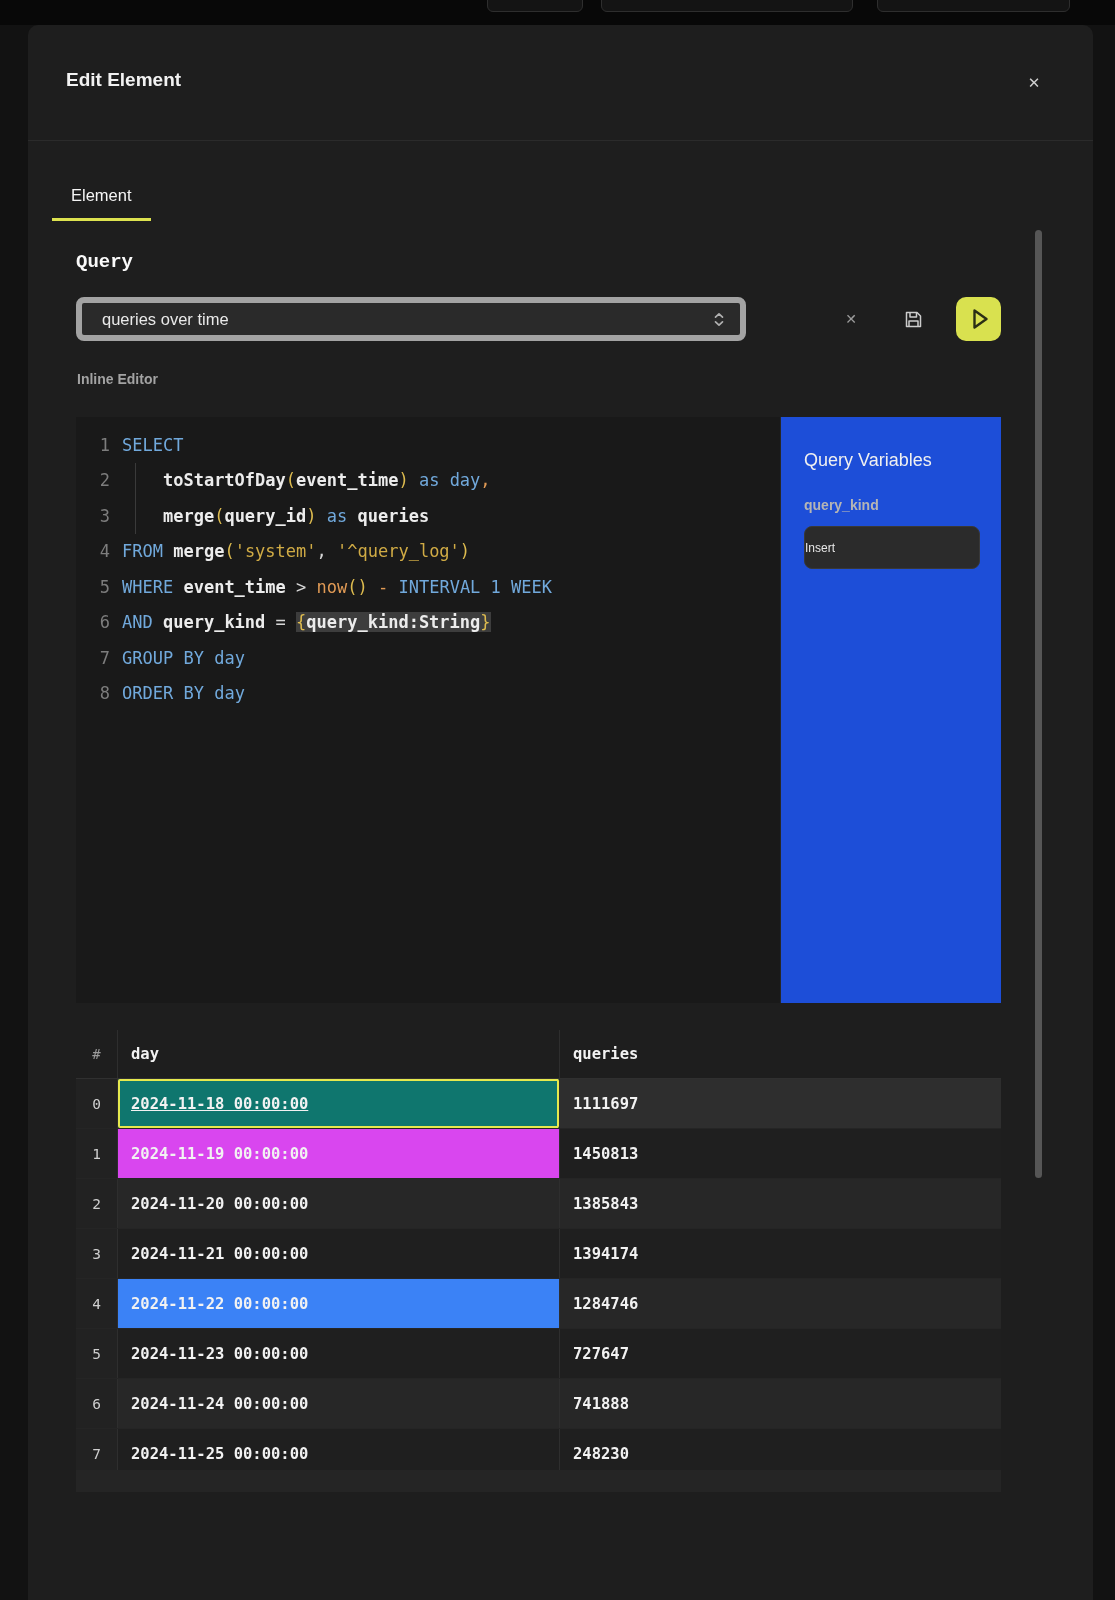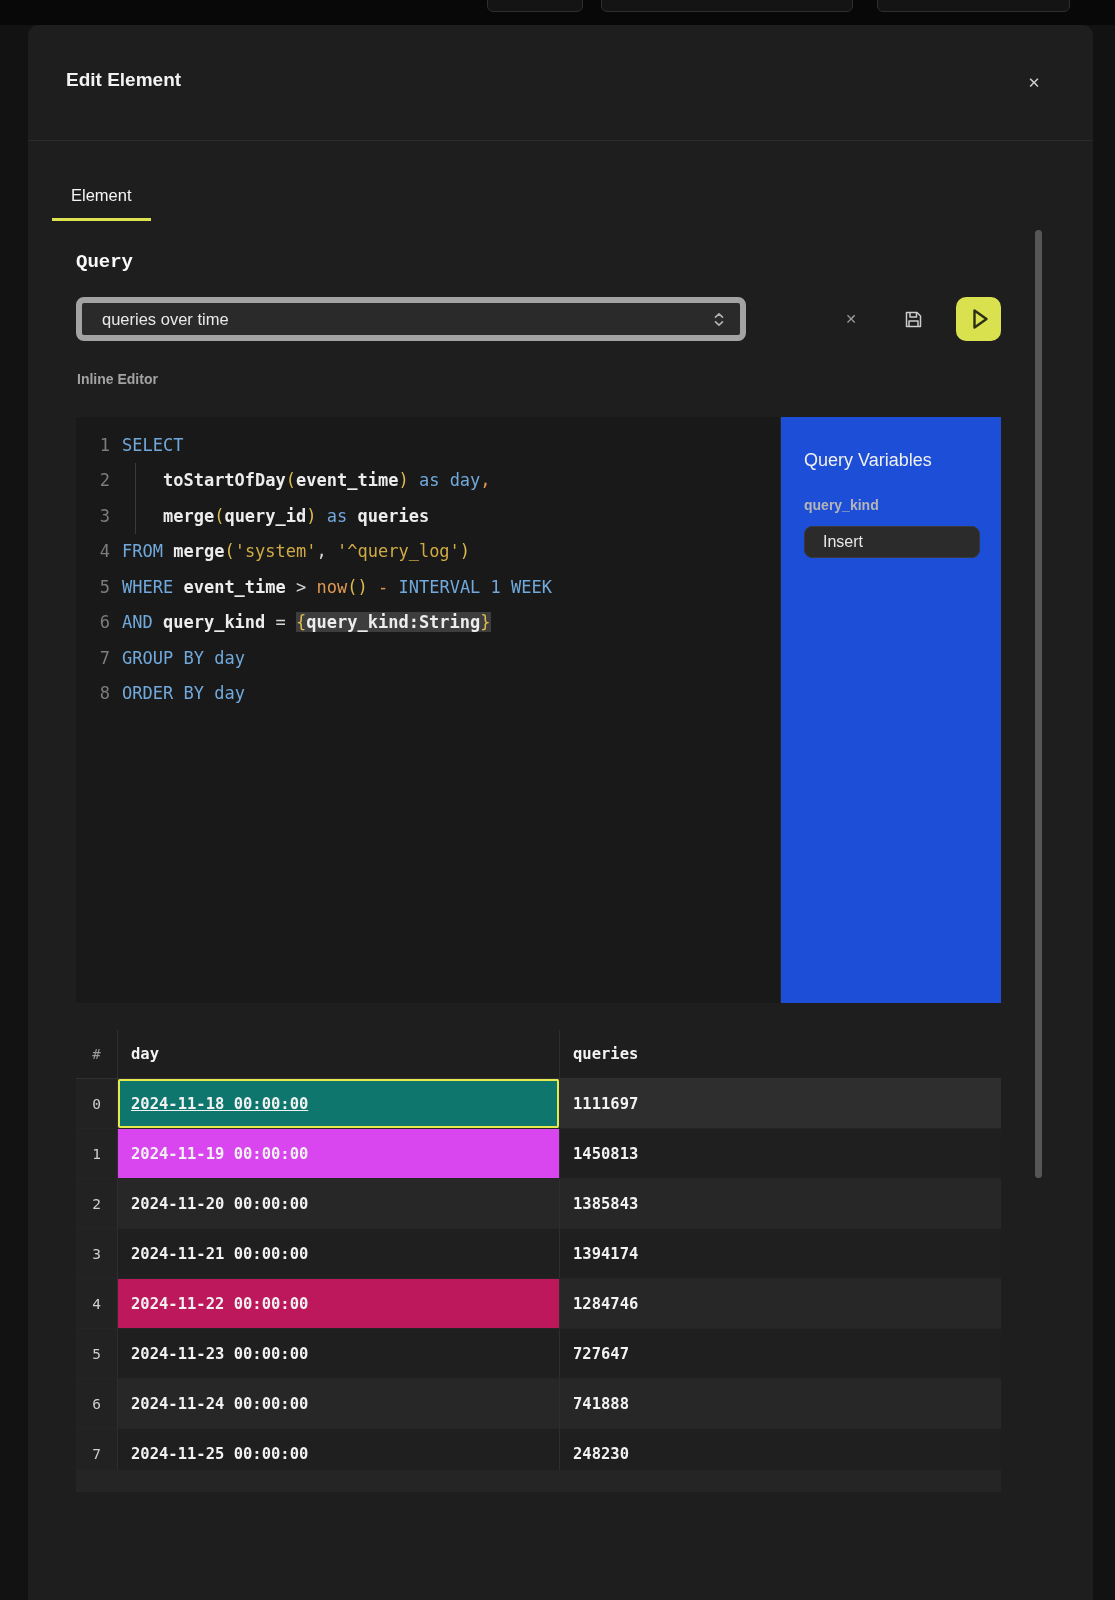--- a/index.html
+++ b/index.html
@@ -38,22 +38,22 @@
   .tk-pr{color:#ddbb4f;}
   .tk-str{color:#d0ab45;}
   .tk-op{color:#e09a55;}
   .tk-num{color:#71a9dc;}
   .tk-pl{color:#d6d6d6;}
   .tk-hl{background:#3d3d3d;}
   .vars-panel{position:relative;width:221px;height:100%;background:#1d4ed8;border-left:1px solid #272727;
     box-sizing:border-box;padding:33px 0 0 23px;}
   .vars-title{font-size:18px;color:#f0f0f0;font-weight:500;}
   .vars-name{margin-top:26px;font-size:14px;font-weight:600;color:#b5b5b5;}
-  .insert-btn{margin-top:13px;width:176px;height:32px;background:#2b2b2b;border:1px solid #383838;border-radius:8px;
-    box-sizing:border-box;display:flex;align-items:center;padding-left:18px;font-size:16px;color:#e8e8e8;cursor:pointer;}
+  .insert-btn{margin-top:13px;width:176px;height:43px;background:#2b2b2b;border:1px solid #383838;border-radius:8px;
+    box-sizing:border-box;display:flex;align-items:center;font-size:12px;color:#e8e8e8;cursor:pointer;}
   .r-table{position:absolute;top:1005px;left:48px;width:925px;font-family:"DejaVu Sans Mono",monospace;}
   .t-row{display:flex;height:49px;border-bottom:1px solid rgba(255,255,255,0.035);}
   .t-head{height:48px;border-bottom:1px solid #303030;background:#1e1e1e;}
   .cell{display:flex;align-items:center;box-sizing:border-box;border-right:1px solid #2e2e2e;}
   .cell:last-child{border-right:none;}
   .c-idx{width:42px;justify-content:center;background:#222222;color:#cfcfcf;font-size:14.5px;}
   .c-day{width:442px;padding-left:13px;}
   .c-q{flex:1;padding-left:13px;}
   .t-head .cell{color:#9a9a9a;font-size:14px;background:#1e1e1e;font-weight:400;}
   .t-row .c-day,.t-row .c-q{color:#f2f2f2;font-size:15.5px;font-weight:700;}
@@ -187,21 +187,21 @@
         <div class="cell c-day" style="background: rgb(39, 39, 39);">2024-11-20 00:00:00</div>
         <div class="cell c-q" style="background: rgb(39, 39, 39);">1385843</div>
       </div>
       <div class="t-row">
         <div class="cell c-idx">3</div>
         <div class="cell c-day" style="background: rgb(31, 31, 31);">2024-11-21 00:00:00</div>
         <div class="cell c-q" style="background: rgb(31, 31, 31);">1394174</div>
       </div>
       <div class="t-row">
         <div class="cell c-idx">4</div>
-        <div class="cell c-day" style="background: #be185d;">2024-11-22 00:00:00</div>
+        <div class="cell c-day" style="background: #3b82f6;">2024-11-22 00:00:00</div>
         <div class="cell c-q" style="background: rgb(39, 39, 39);">1284746</div>
       </div>
       <div class="t-row">
         <div class="cell c-idx">5</div>
         <div class="cell c-day" style="background: rgb(31, 31, 31);">2024-11-23 00:00:00</div>
         <div class="cell c-q" style="background: rgb(31, 31, 31);">727647</div>
       </div>
       <div class="t-row">
         <div class="cell c-idx">6</div>
         <div class="cell c-day" style="background: rgb(39, 39, 39);">2024-11-24 00:00:00</div>

